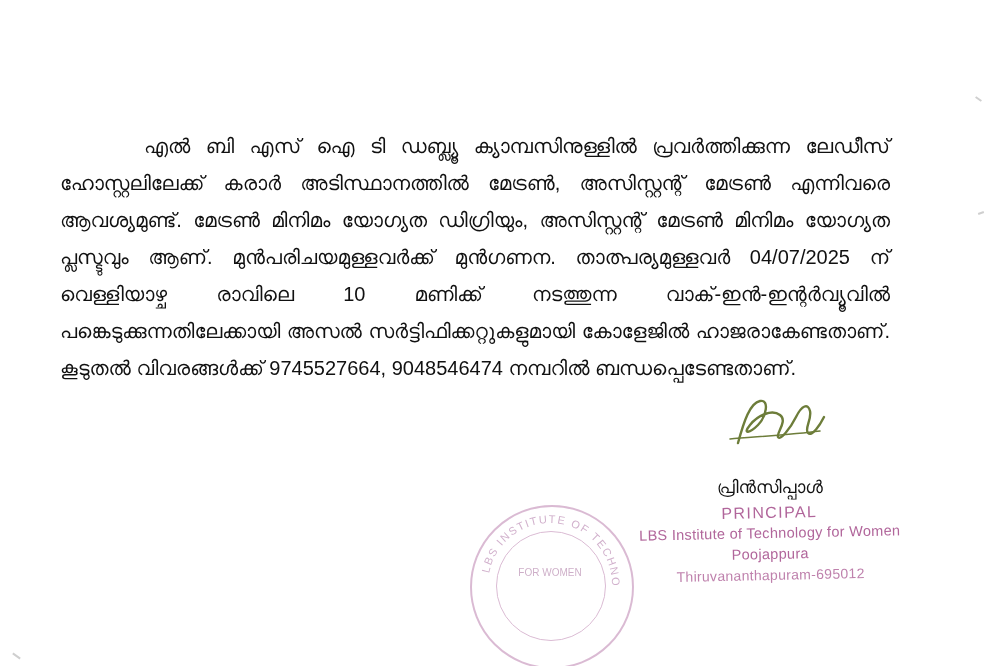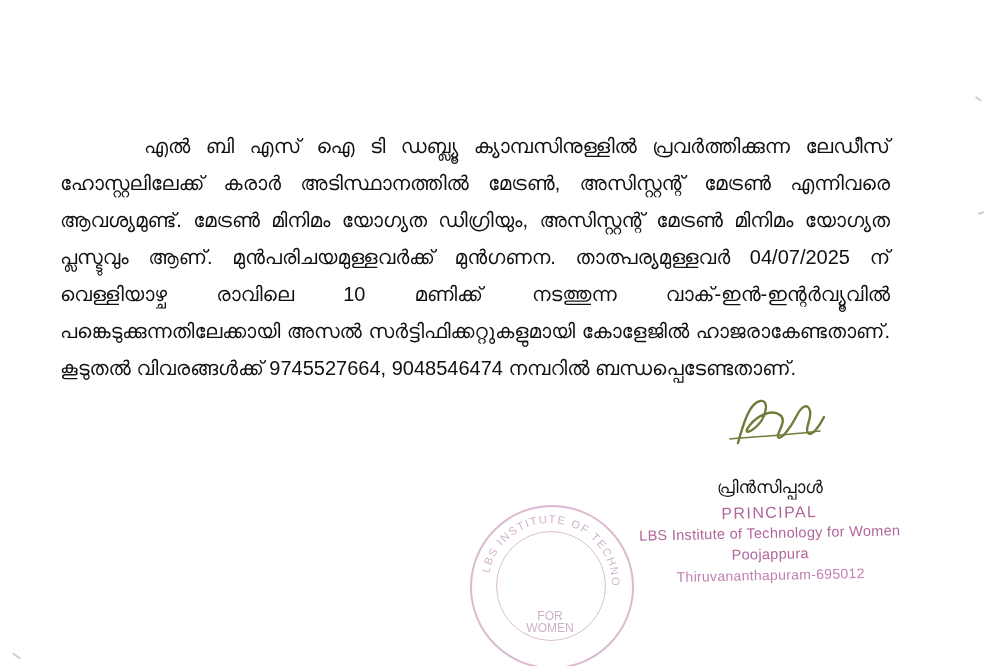--- a/index.html
+++ b/index.html
@@ -109,24 +109,23 @@
   .seal .seal-text {
     position: absolute;
     left: 0; top: 0; width: 160px; height: 160px;
   }
   .seal .seal-center {
     position: absolute;
     left: 46px;
     top: 62px;
     width: 68px;
     text-align: center;
-    font-size: 12px;
+    font-size: 10px;
     color: #9d5f92;
     line-height: 12px;
-    margin-top: 43px;
   }
   .edge-mark {
     position: absolute;
     background: #cfcfcf;
   }
   .edge-mark.m1 { left: 975px; top: 98px; width: 7px; height: 2px; transform: rotate(35deg); }
   .edge-mark.m2 { left: 978px; top: 212px; width: 6px; height: 2px; transform: rotate(-20deg); }
   .edge-mark.m3 { left: 12px; top: 655px; width: 9px; height: 2px; transform: rotate(35deg); }
 </style>
 </head>

